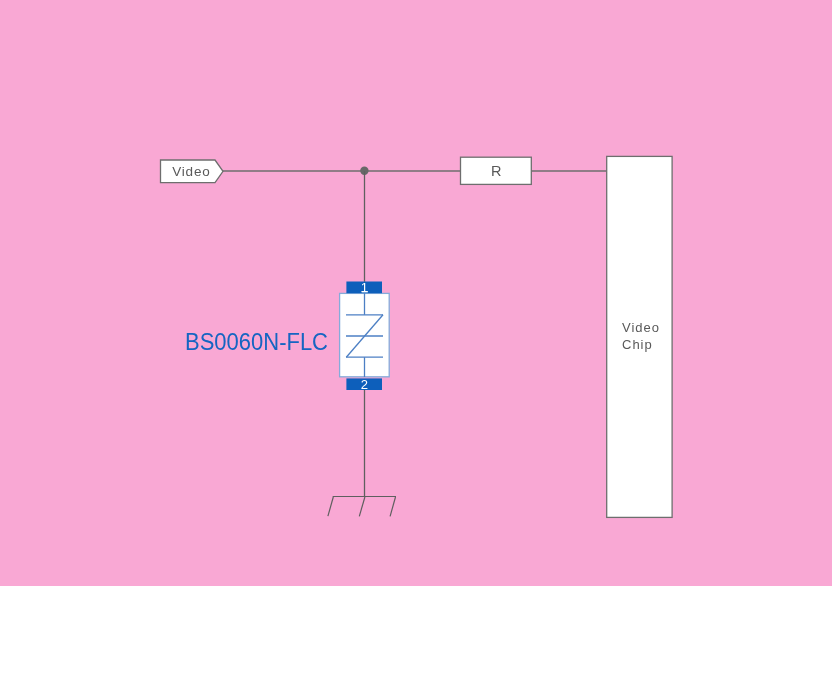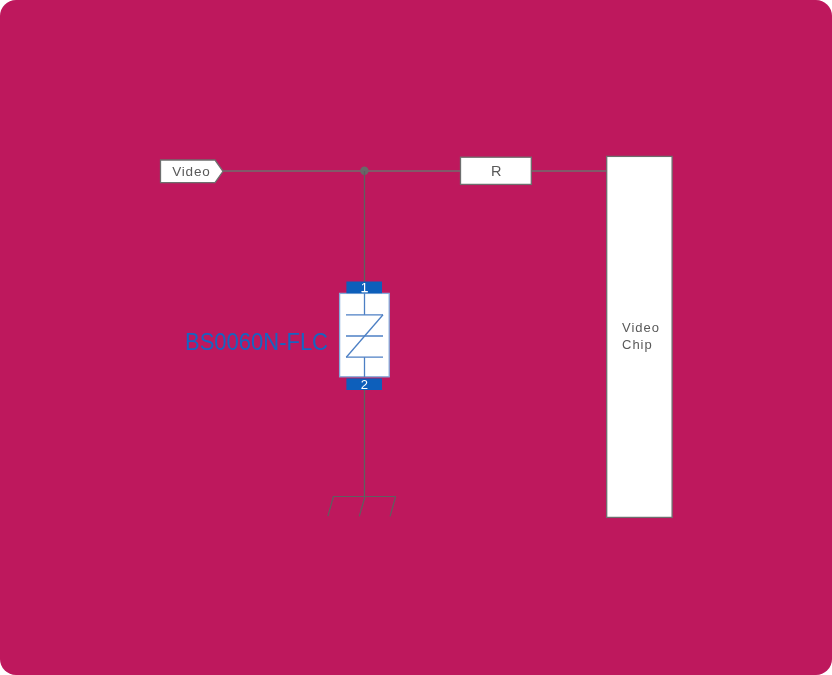--- a/index.html
+++ b/index.html
@@ -1,16 +1,16 @@
 <!DOCTYPE html>
 <html><head>
 <meta charset="utf-8">
 <style>
   html,body{margin:0;padding:0;background:#ffffff;}
-  .stage{position:relative;width:832px;height:675px;background:#be185d;overflow:hidden;border-radius:16px;}
+  .stage{position:relative;width:832px;height:586px;background:#f9a8d4;overflow:hidden;}
   svg{display:block;}
   text{font-family:"Liberation Sans",sans-serif;}
 </style>
 </head>
 <body>
 <div class="stage">
 <svg width="832" height="675" viewBox="0 0 832 675">
 
   <g>
     <polygon points="160.5,160 215,160 223,171.3 215,182.7 160.5,182.7" fill="#ffffff" stroke="#6e6e6e" stroke-width="1.3"></polygon>

